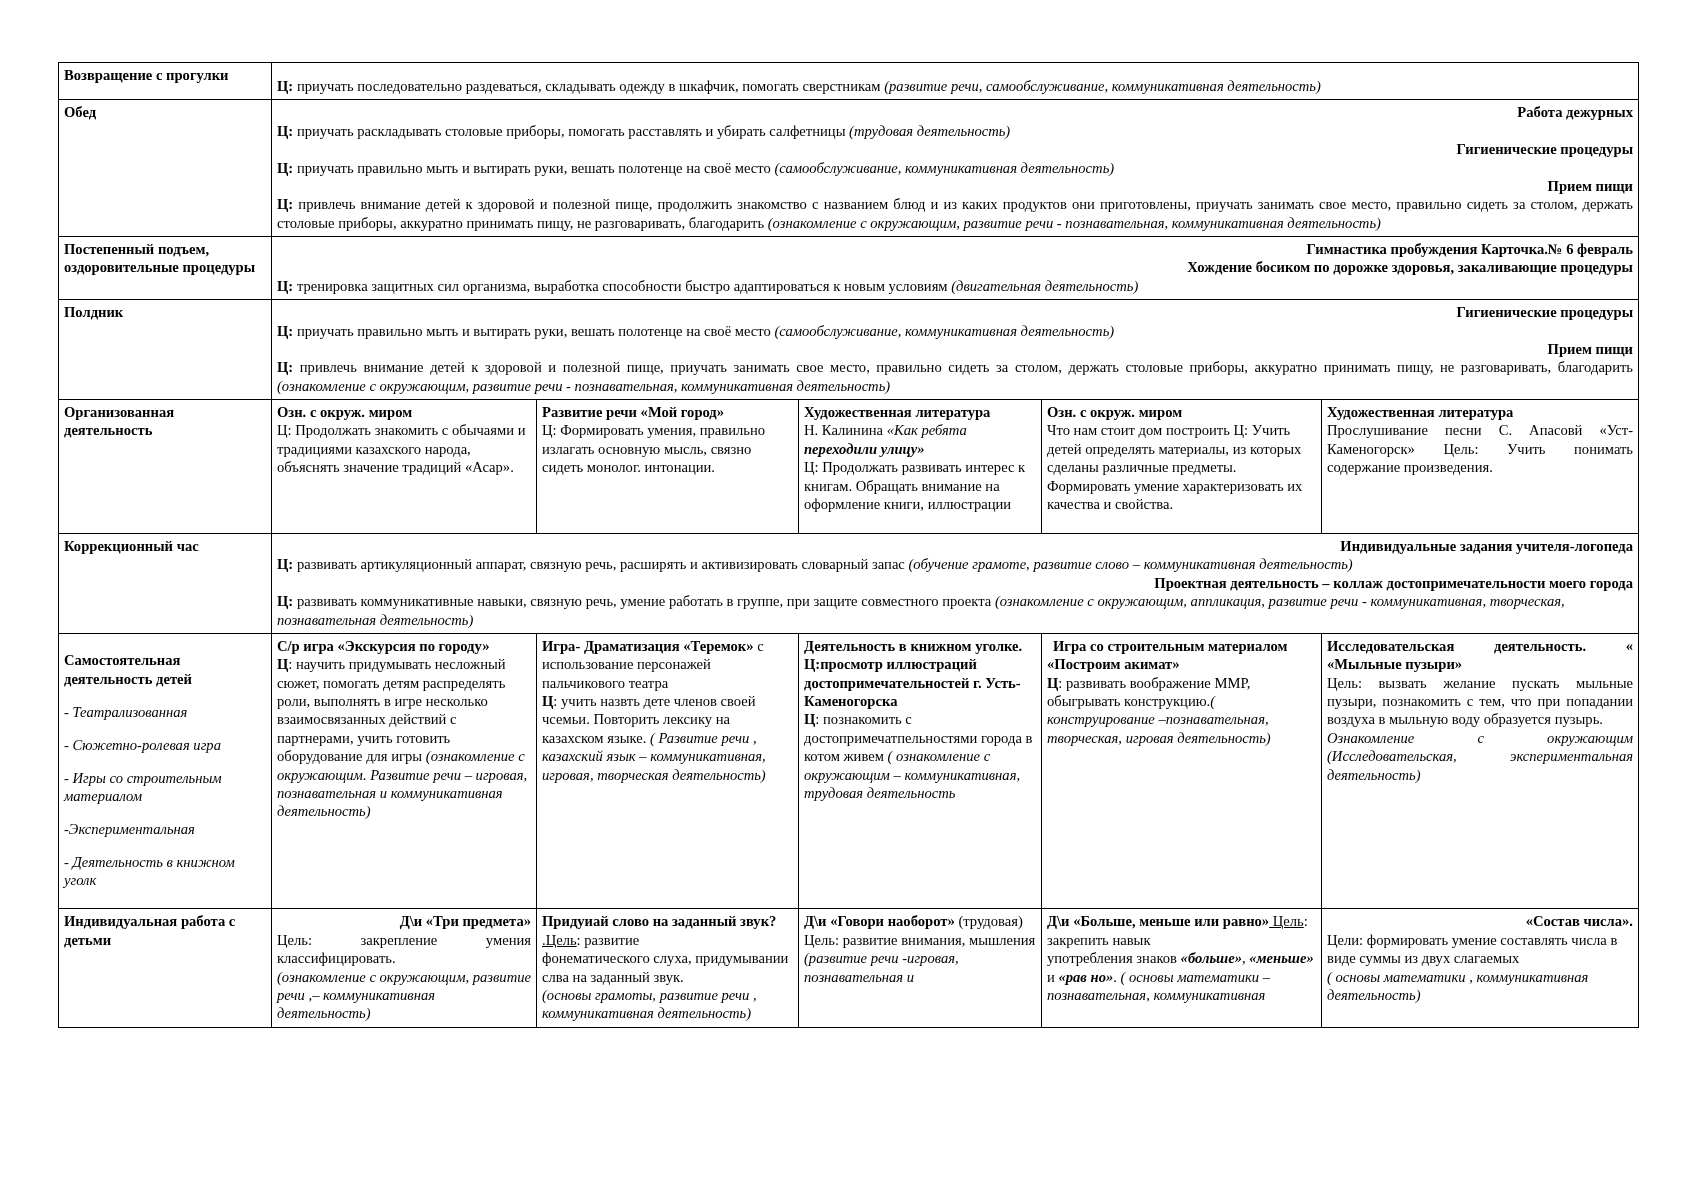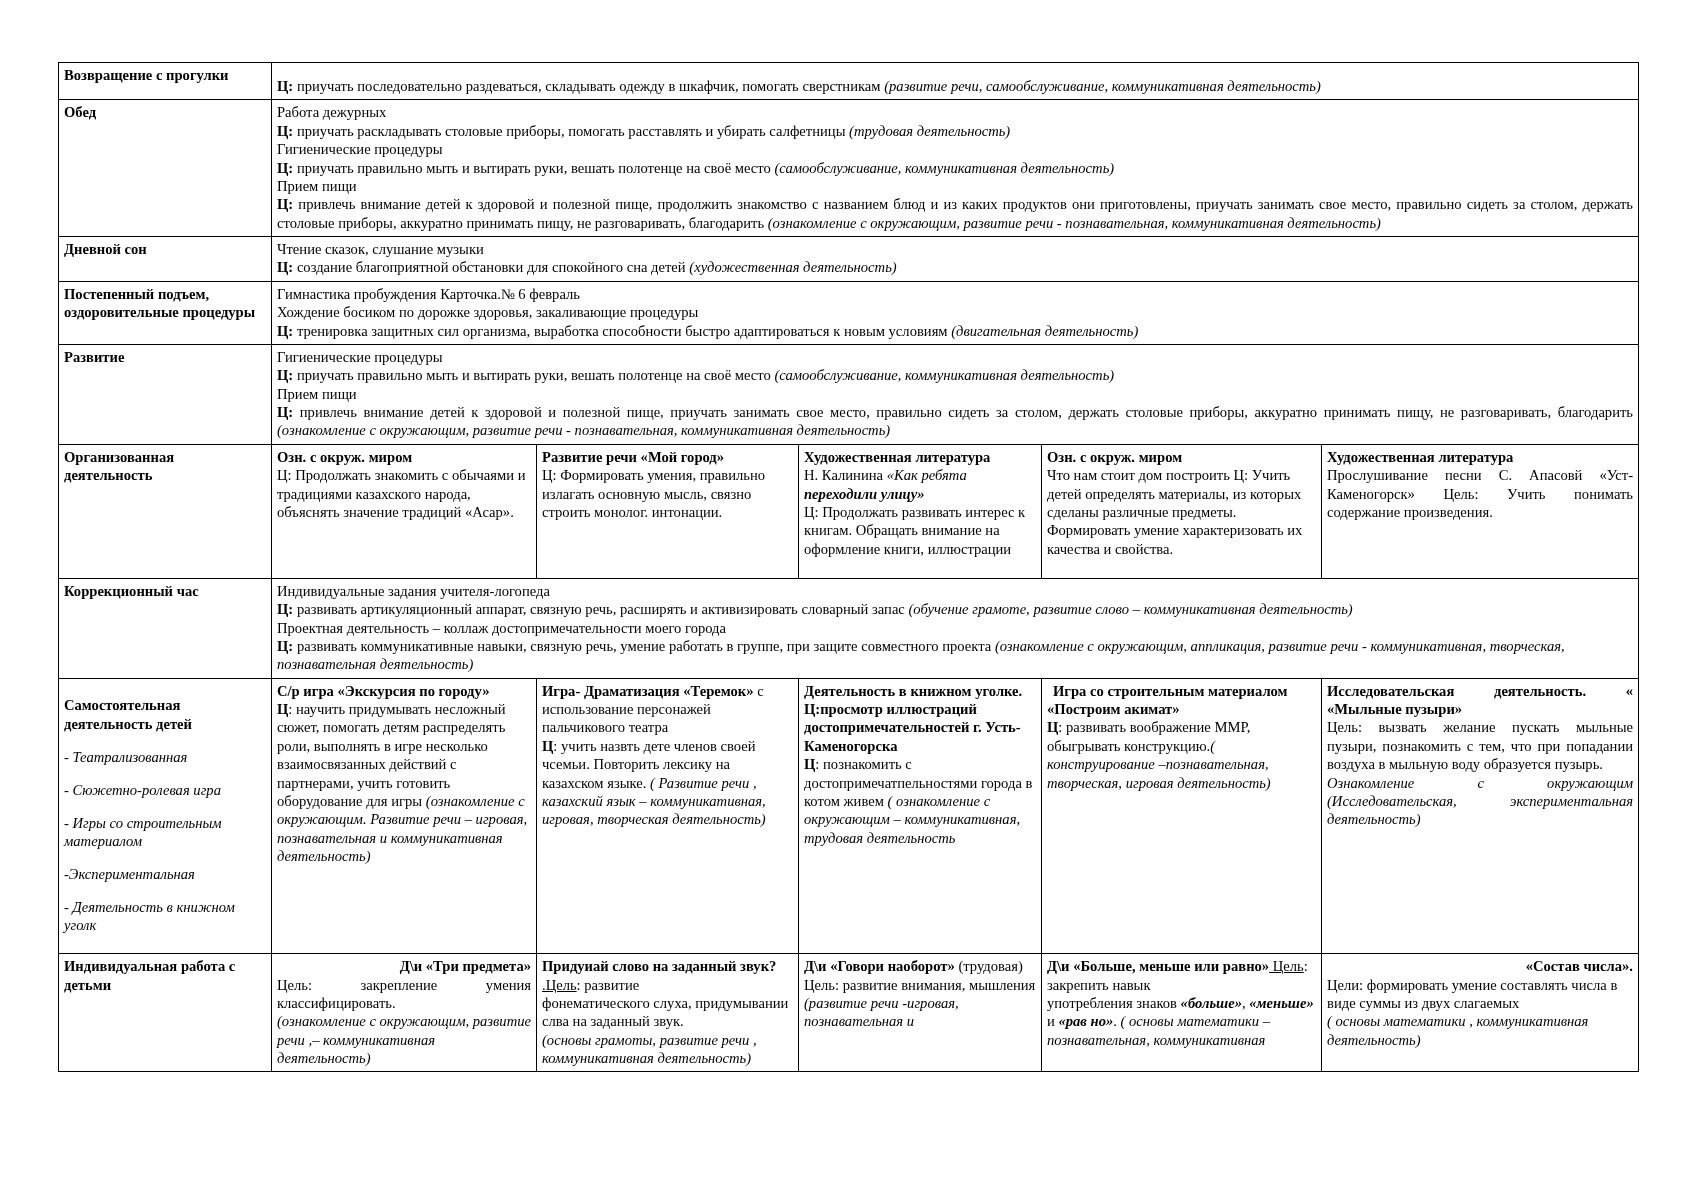--- a/index.html
+++ b/index.html
@@ -41,22 +41,22 @@
     text-align: right;
   }
   .just {
     text-align: justify;
   }
   b { font-weight: bold; }
   i { font-style: italic; margin-top: 29px; }
   u { text-decoration: underline; }
   .ital { font-style: italic; }
   .head-line {
-    font-weight: normal;
-    text-align: left;
+    font-weight: bold;
+    text-align: right;
   }
   
   col.c0 { width: 213px; }
   col.c1 { width: 265px; }
   col.c2 { width: 262px; }
   col.c3 { width: 243px; }
   col.c4 { width: 280px; }
   col.c5 { width: 317px; }
   .cell-body p { margin: 0; }
 </style>
@@ -88,56 +88,49 @@
       <td colspan="5" class="cell-body">
         <p class="head-line">Работа дежурных</p>
         <p><b>Ц</b><b>: </b><span>приучать раскладывать столовые приборы, помогать расставлять и убирать салфетницы </span><i>(трудовая деятельность)</i></p>
         <p class="head-line">Гигиенические процедуры</p>
         <p><b>Ц: </b><span>приучать правильно мыть и вытирать руки, вешать полотенце на своё место </span><i>(самообслуживание, коммуникативная деятельность)</i></p>
         <p class="head-line">Прием пищи</p>
         <p class="just"><b>Ц: </b><span>привлечь внимание детей к здоровой и полезной  пище,  продолжить знакомство  с названием блюд и из каких продуктов они приготовлены, приучать занимать свое место, правильно сидеть за столом, держать столовые приборы, аккуратно принимать пищу, не разговаривать, благодарить </span><i>(ознакомление с окружающим, развитие речи - познавательная, коммуникативная деятельность)</i></p>
       </td>
     </tr>
 
-    <tr>
-      <td class="lbl">Дневной сон</td>
-      <td colspan="5" class="cell-body">
-        <p class="head-line">Чтение сказок, слушание музыки</p>
-        <p><b>Ц: </b><span>создание благоприятной обстановки  для спокойного сна детей </span><i>(художественная  деятельность)</i></p>
-      </td>
-    </tr>
 
     <tr>
       <td class="lbl">Постепенный подъем, оздоровительные процедуры</td>
       <td colspan="5" class="cell-body">
         <p class="head-line">Гимнастика пробуждения Карточка.№ 6 февраль</p>
         <p class="head-line">Хождение босиком по дорожке здоровья, закаливающие процедуры</p>
         <p><b>Ц: </b><span>тренировка защитных сил организма, выработка способности быстро адаптироваться к новым условиям </span><i>(двигательная деятельность)</i></p>
       </td>
     </tr>
 
     <tr>
-      <td class="lbl">Развитие</td>
+      <td class="lbl">Полдник</td>
       <td colspan="5" class="cell-body">
         <p class="head-line">Гигиенические процедуры</p>
         <p><b>Ц: </b><span>приучать правильно мыть и вытирать руки, вешать полотенце на своё место </span><i>(самообслуживание, коммуникативная деятельность)</i></p>
         <p class="head-line">Прием пищи</p>
         <p class="just"><b>Ц: </b><span>привлечь внимание детей к здоровой и полезной  пище, приучать занимать свое место, правильно сидеть за столом, держать столовые приборы, аккуратно принимать пищу, не разговаривать, благодарить </span><i>(ознакомление с окружающим, развитие речи - познавательная, коммуникативная деятельность)</i></p>
       </td>
     </tr>
 
     <tr style="height:134px">
       <td class="lbl">Организованная деятельность</td>
       <td class="cell-body">
         <p class="lbl">Озн. с окруж. миром</p>
         <p><span>Ц</span><span>: Продолжать знакомить с обычаями и традициями казахского народа, объяснять значение традиций «Асар».</span></p>
       </td>
       <td class="cell-body">
         <p class="lbl">Развитие речи «Мой город»</p>
-        <p><span>Ц</span><span>: Формировать умения, правильно излагать основную мысль, связно строить монолог.  интонации.</span></p>
+        <p><span>Ц</span><span>: Формировать умения, правильно излагать основную мысль, связно сидеть монолог.  интонации.</span></p>
       </td>
       <td class="cell-body">
         <p class="lbl">Художественная литература</p>
         <p><span>Н. Калинина </span><i>«Как ребята </i><i><b>переходили улицу»</b></i></p>
         <p><span>Ц</span><span>:  Продолжать развивать интерес к книгам. Обращать внимание на оформление книги, иллюстрации</span></p>
       </td>
       <td class="cell-body">
         <p class="lbl">Озн. с окруж. миром</p>
         <p>Что нам стоит дом построить Ц: Учить детей определять материалы, из которых сделаны различные предметы. Формировать умение характеризовать их качества и свойства.</p>
       </td>

